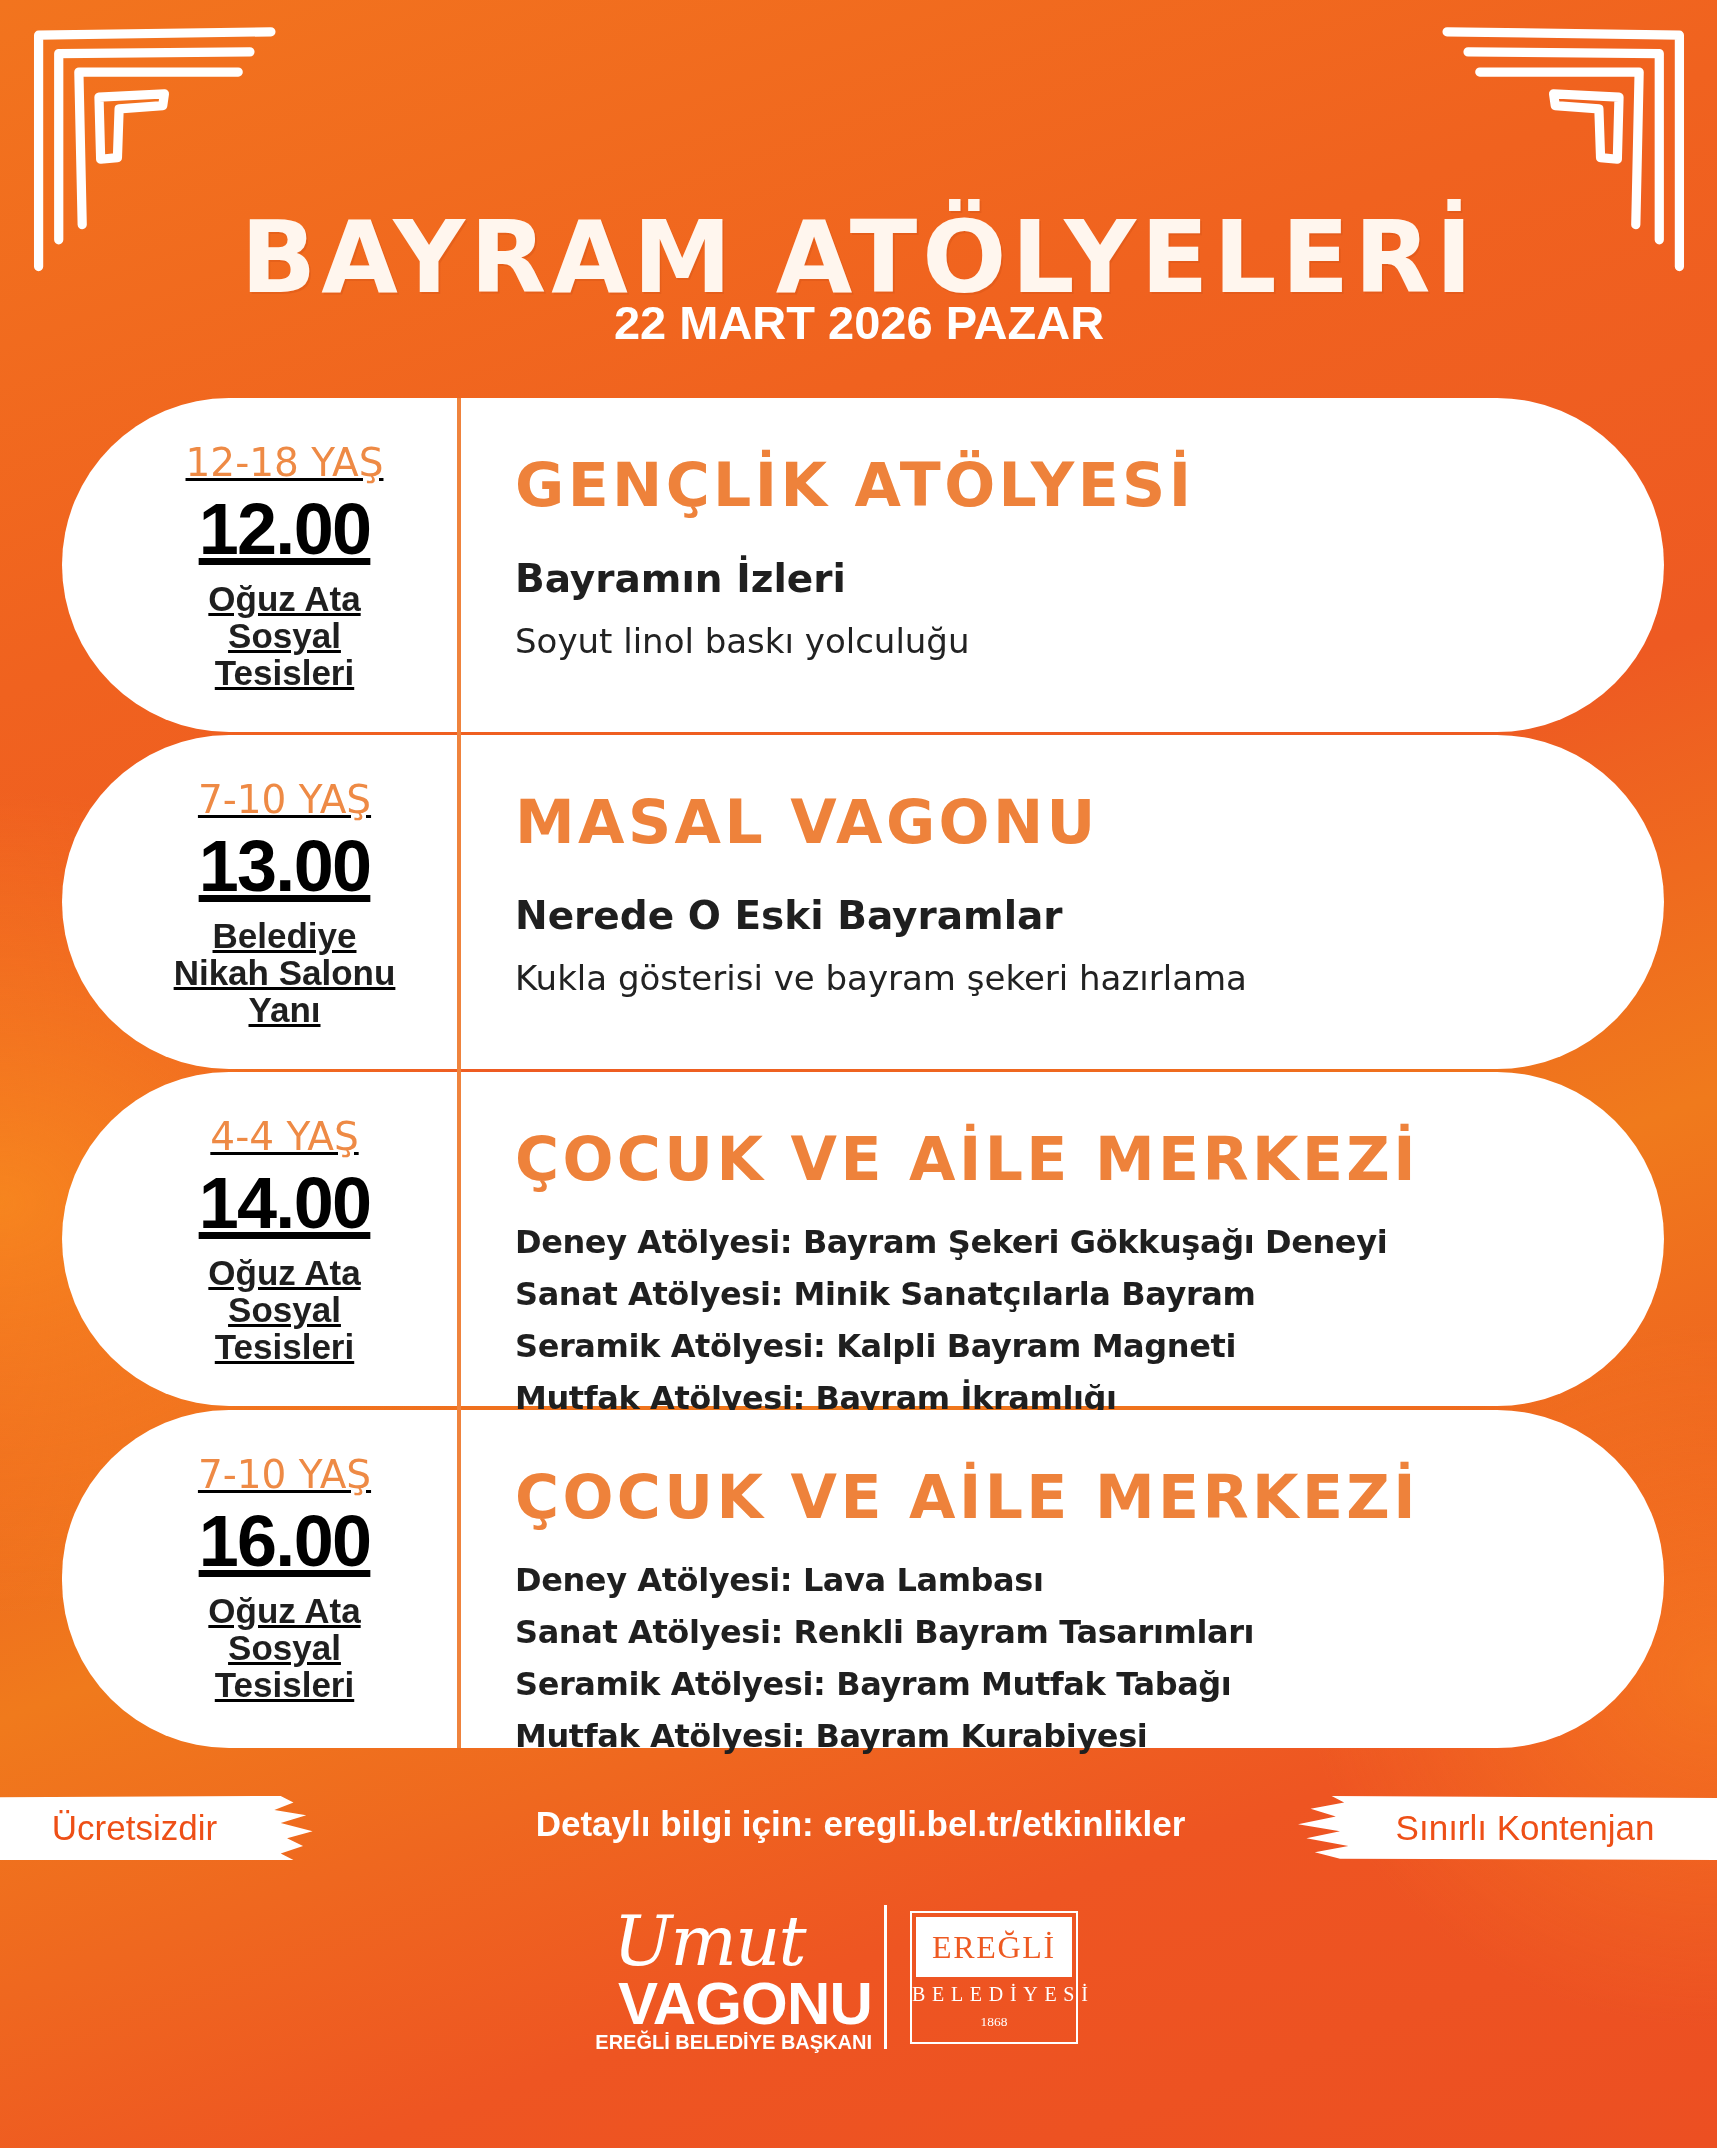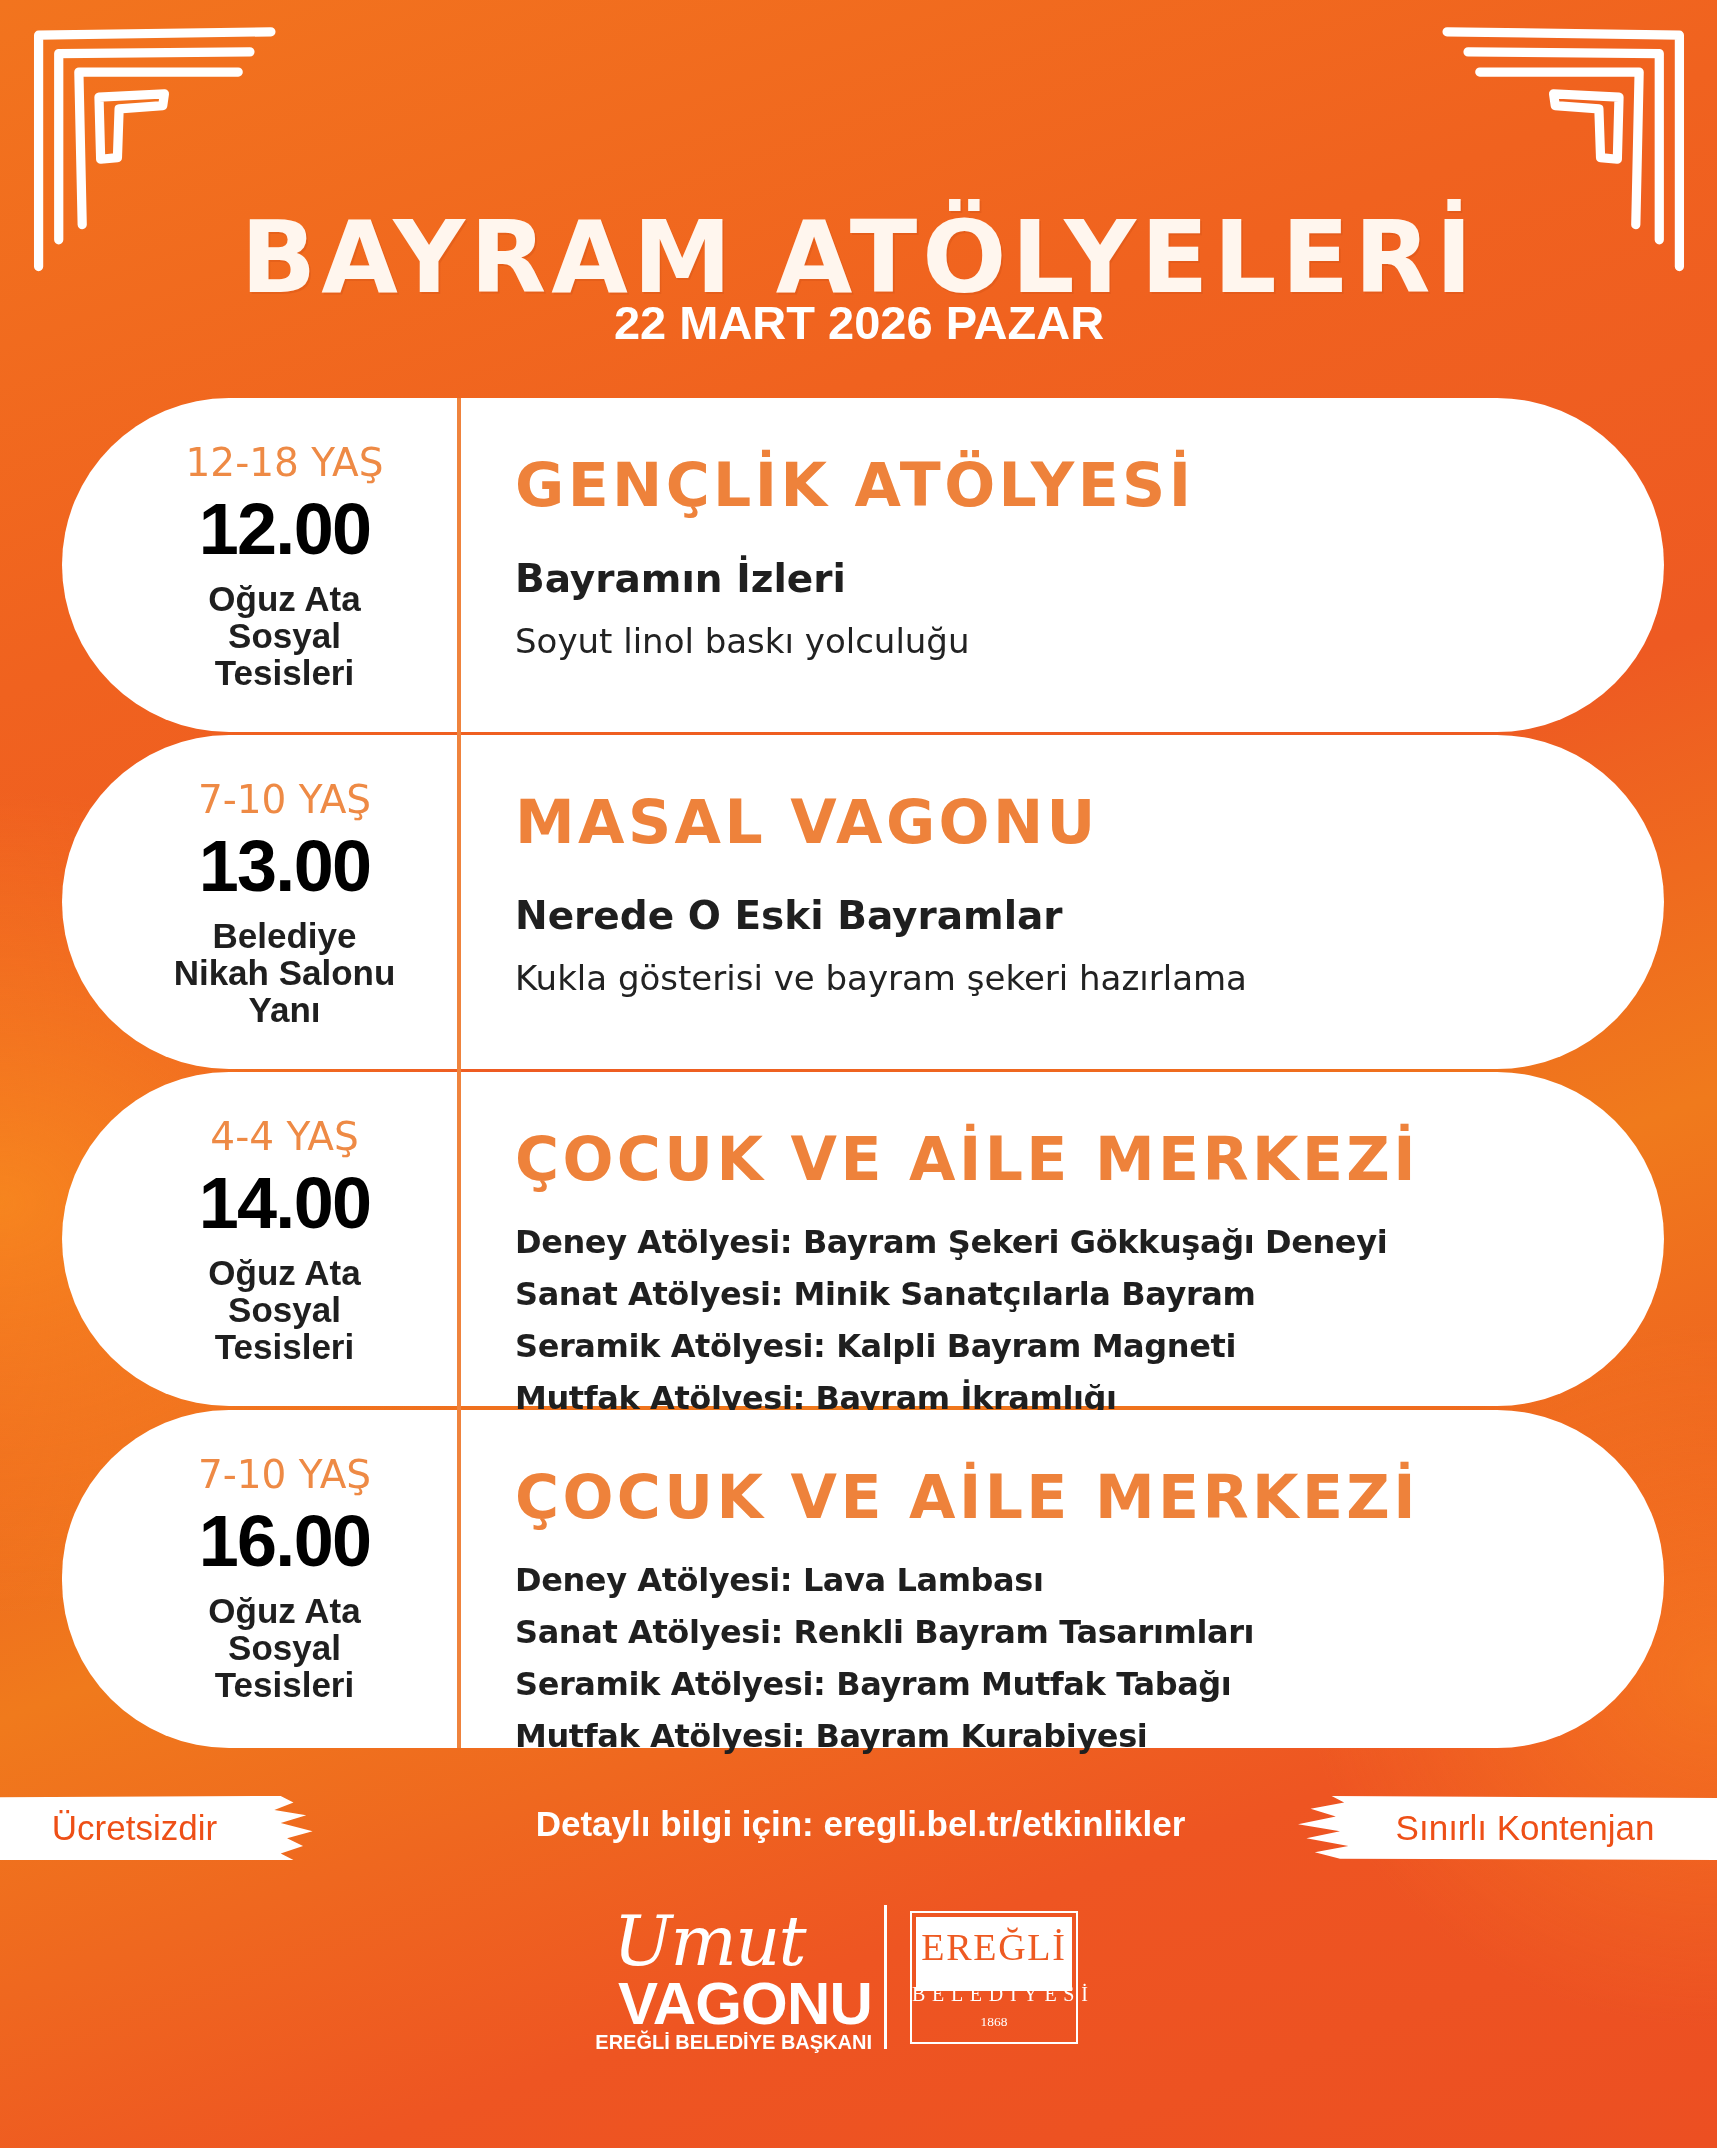--- a/index.html
+++ b/index.html
@@ -29,21 +29,21 @@
 
   .card {
     position: absolute; left: 62px; width: 1602px; height: 334px;
     background: #ffffff; border-radius: 167px;
   }
   .vdiv { position: absolute; left: 457px; top: 398px; width: 4.2px; height: 1350px; background: #ef833d; }
 
   .left-col {
     position: absolute; left: 0; width: 395px; top: 0; height: 334px;
     display: flex; flex-direction: column; align-items: center; justify-content: center;
-    text-align: center; padding-left: 50px; box-sizing: border-box;
+    text-align: center; padding-left: 50px; box-sizing: border-box; text-decoration: underline;
   }
   .age { font-family: "DejaVu Sans", sans-serif; font-size: 39px; color: #ee8a45; line-height: 47px; font-weight: normal; }
   .time { font-family: "Liberation Sans", sans-serif; font-weight: bold; font-size: 72px; color: #000000; line-height: 87px; letter-spacing: -1.7px; }
   .venue { font-family: "Liberation Sans", sans-serif; font-weight: bold; font-size: 35px; color: #1f1f1f; line-height: 37px; margin-top: 6.7px; }
 
   .right-col { position: absolute; left: 453px; top: 0; right: 0; height: 334px; }
   .act-title {
     position: absolute; left: 0; top: 52px;
     font-family: "DejaVu Sans", sans-serif; font-weight: bold; font-size: 60px;
     color: #ee823b; letter-spacing: 3.4px; white-space: nowrap; text-align: right;
@@ -74,22 +74,22 @@
     position: absolute; top: 1804px; left: 466px; width: 789px; text-align: center;
     font-family: "Liberation Sans", sans-serif; font-weight: bold; font-size: 35px; color: #ffffff;
   }
 
   .sig { position: absolute; left: 587px; top: 1905px; width: 285px; height: 168px; text-align: right; color: #fff; }
   .sig .umut { position: absolute; right: 67px; top: -5px; font-family: "DejaVu Serif", serif; font-style: italic; font-size: 70px; font-weight: normal; letter-spacing: -1.7px; }
   .sig .surname { position: absolute; right: 0; top: 64px; font-family: "Liberation Sans", sans-serif; font-weight: bold; font-size: 60px; letter-spacing: -0.8px; }
   .sig .role { position: absolute; right: 0; top: 126px; font-family: "Liberation Sans", sans-serif; font-weight: bold; font-size: 20px; white-space: nowrap; }
   .vsep { position: absolute; left: 884px; top: 1905px; width: 2.5px; height: 144px; background: #ffffff; }
   .logo { position: absolute; left: 910px; top: 1911px; width: 168px; height: 133px; border: 2.5px solid #fff; box-sizing: border-box; }
-  .logo .top { position: absolute; left: 4.2px; right: 4.2px; top: 4.2px; height: 74px; background: #fff; color: #ee5a22;
-     font-family: "Liberation Serif", serif; font-size: 38px; text-align: center; line-height: 60px; letter-spacing: 1.7px; }
+  .logo .top { position: absolute; left: 4.2px; right: 4.2px; top: 4.2px; height: 60px; background: #fff; color: #ee5a22;
+     font-family: "Liberation Serif", serif; font-size: 32px; text-align: center; line-height: 60px; letter-spacing: 1.7px; }
   .logo .mid { position: absolute; left: 0; right: 0; top: 70px; text-align: center; color: #fff; font-family: "Liberation Serif", serif; font-size: 20px; letter-spacing: 6.7px; }
   .logo .yr { position: absolute; left: 0; right: 0; top: 101px; text-align: center; color: #fff; font-family: "Liberation Serif", serif; font-size: 13.4px; }
 </style>
 </head>
 <body>
 
 <svg class="deco left" viewBox="0 0 330 310">
   <g fill="none" stroke="#ffffff" stroke-width="11" stroke-linecap="round" stroke-linejoin="round">
     <path d="M305 20 L28 24 L28 300"></path>
     <path d="M280 44 L52 46 L52 268"></path>

